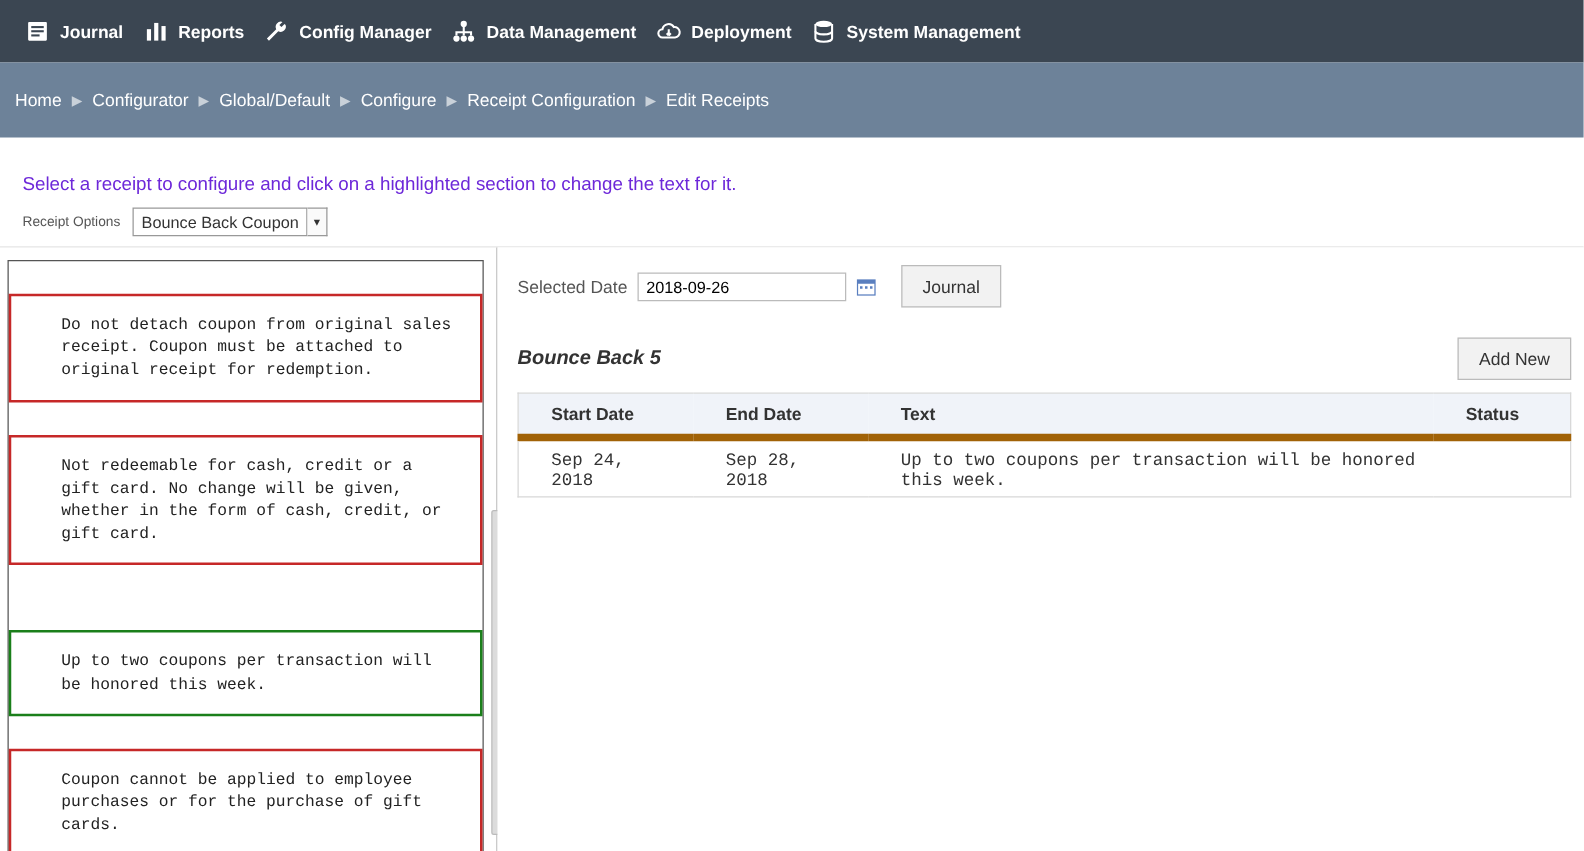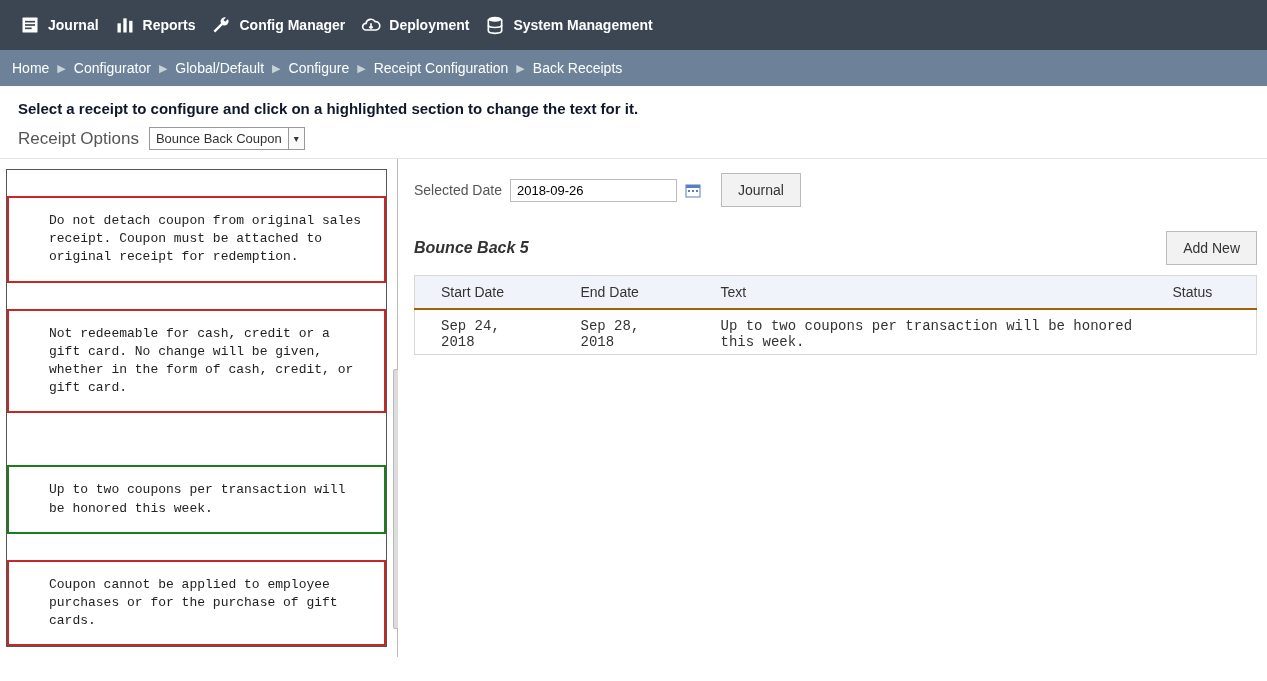--- a/index.html
+++ b/index.html
@@ -4,30 +4,30 @@
 <style>
   * { box-sizing: border-box; margin: 0; padding: 0; }
   body { font-family: Arial, Helvetica, sans-serif; font-size: 13px; color: #333; background: #fff; width: 1267px; }
 
   
   .topnav { background: #3b4652; height: 50px; display: flex; align-items: center; padding: 0 12px; }
   .topnav-item { display: flex; align-items: center; gap: 8px; color: #fff; font-weight: bold; font-size: 14px; cursor: pointer; padding: 6px 8px; }
   .topnav-item svg { width: 20px; height: 20px; fill: #fff; }
 
   
-  .breadcrumb-bar { background: #6d8299; height: 36px; display: flex; align-items: center; padding: 0 12px; color: #fff; font-size: 14px; }
+  .breadcrumb-bar { background: #6d8299; height: 60px; display: flex; align-items: center; padding: 0 12px; color: #fff; font-size: 14px; }
   .breadcrumb-bar .crumb { color: #fff; cursor: pointer; }
   .breadcrumb-bar .sep { color: #c9d1d9; margin: 0 8px; font-size: 11px; }
 
   
-  .instruction { padding: 14px 18px 10px 18px; font-weight: bold; color: #0f172a; font-size: 15px; }
+  .instruction { padding: 14px 18px 10px 18px; font-weight: normal; color: #6d28d9; font-size: 15px; margin-top: 15px; }
 
   
   .options-row { display: flex; align-items: center; gap: 10px; padding: 0 0 8px 18px; border-bottom: 1px solid #e5e5e5; }
-  .options-label { color: #555; font-size: 17px; }
+  .options-label { color: #555; font-size: 11px; }
   .select-wrap { display: flex; }
   .select-box { border: 1px solid #999; padding: 3px 6px; background: #fff; min-width: 130px; font-size: 13px; }
   .select-arrow { border: 1px solid #999; border-left: none; width: 16px; display: flex; align-items: center; justify-content: center; background: #fafafa; cursor: pointer; }
   .select-arrow::after { content: "▾"; font-size: 10px; color: #333; }
 
   
   .main { display: flex; }
   .left-pane { width: 398px; border-right: 1px solid #bbb; padding: 10px 10px 10px 6px; position: relative; }
   .right-pane { flex: 1; padding: 14px 10px 10px 16px; background: #fff; position: relative; }
 
@@ -46,21 +46,21 @@
   .date-input { border: 1px solid #bbb; background: #fff; padding: 3px 6px; width: 167px; font-size: 13px; }
   .cal-icon { width: 16px; height: 16px; cursor: pointer; }
   .btn { background: #f2f2f2; border: 1px solid #bbb; padding: 8px 16px; font-size: 14px; cursor: pointer; color: #333; }
 
   .section-title-row { display: flex; align-items: center; justify-content: space-between; margin-bottom: 10px; }
   .section-title { font-weight: bold; font-size: 16px; color: #333; font-style: italic; }
 
   
   .data-table { width: 100%; border: 1px solid #d8d8d8; border-collapse: collapse; }
   .data-table thead { background: #f0f3f9; }
-  .data-table th { text-align: left; font-weight: normal; padding: 8px 14px 8px 26px; font-size: 14px; border-bottom: 2px solid #a16207; color: #333; }
+  .data-table th { text-align: left; font-weight: bold; padding: 8px 14px 8px 26px; font-size: 14px; border-bottom: 6px solid #a16207; color: #333; }
   .data-table td { padding: 8px 14px 4px 26px; font-size: 14px; color: #333; font-family: Liberation Mono, monospace; }
   .col-start { width: 140px; }
   .col-end { width: 140px; }
   .col-text { }
   .col-status { width: 110px; }
 </style>
 </head>
 <body>
 
 <div class="topnav">
@@ -82,20 +82,30 @@
     <span>Reports</span>
   </div>
   <div class="topnav-item">
     <svg viewBox="0 0 24 24">
         <path d="M21 6a5 5 0 0 1-7 6L5 21l-2-2 9-9a5 5 0 0 1 6-7l-3 3 2 2 3-3z" fill="#fff"></path>
       </svg>
     <span>Config Manager</span>
   </div>
   <div class="topnav-item">
     <svg viewBox="0 0 24 24">
+        <circle cx="12" cy="5" r="3" fill="#fff"></circle>
+        <circle cx="5" cy="19" r="3" fill="#fff"></circle>
+        <circle cx="12" cy="19" r="3" fill="#fff"></circle>
+        <circle cx="19" cy="19" r="3" fill="#fff"></circle>
+        <path d="M12 8v5M12 13H5v3M12 13h7v3M12 13v3" stroke="#fff" stroke-width="2" fill="none"></path>
+      </svg>
+    <span>Data Management</span>
+  </div>
+  <div class="topnav-item">
+    <svg viewBox="0 0 24 24">
         <path d="M6 18a4 4 0 0 1 0-8 6 6 0 0 1 11-2 5 5 0 0 1 1 10H6z" fill="none" stroke="#fff" stroke-width="2"></path>
         <path d="M12 10v6m0 0l-2-2m2 2l2-2" stroke="#fff" stroke-width="2" fill="none"></path>
       </svg>
     <span>Deployment</span>
   </div>
   <div class="topnav-item">
     <svg viewBox="0 0 24 24">
         <ellipse cx="12" cy="5" rx="8" ry="3" fill="#fff"></ellipse>
         <path d="M4 5v14c0 1.7 3.6 3 8 3s8-1.3 8-3V5" fill="none" stroke="#fff" stroke-width="2"></path>
         <path d="M4 12c0 1.7 3.6 3 8 3s8-1.3 8-3" fill="none" stroke="#fff" stroke-width="2"></path>
@@ -108,21 +118,21 @@
   <span class="crumb">Home</span>
   <span class="sep">▶</span>
   <span class="crumb">Configurator</span>
   <span class="sep">▶</span>
   <span class="crumb">Global/Default</span>
   <span class="sep">▶</span>
   <span class="crumb">Configure</span>
   <span class="sep">▶</span>
   <span class="crumb">Receipt Configuration</span>
   <span class="sep">▶</span>
-  <span class="crumb">Back Receipts</span>
+  <span class="crumb">Edit Receipts</span>
 </div>
 
 <div class="instruction">Select a receipt to configure and click on a highlighted section to change the text for it.</div>
 
 <div class="options-row">
   <span class="options-label">Receipt Options</span>
   <div class="select-wrap">
     <div class="select-box">Bounce Back Coupon</div>
     <div class="select-arrow"></div>
   </div>

